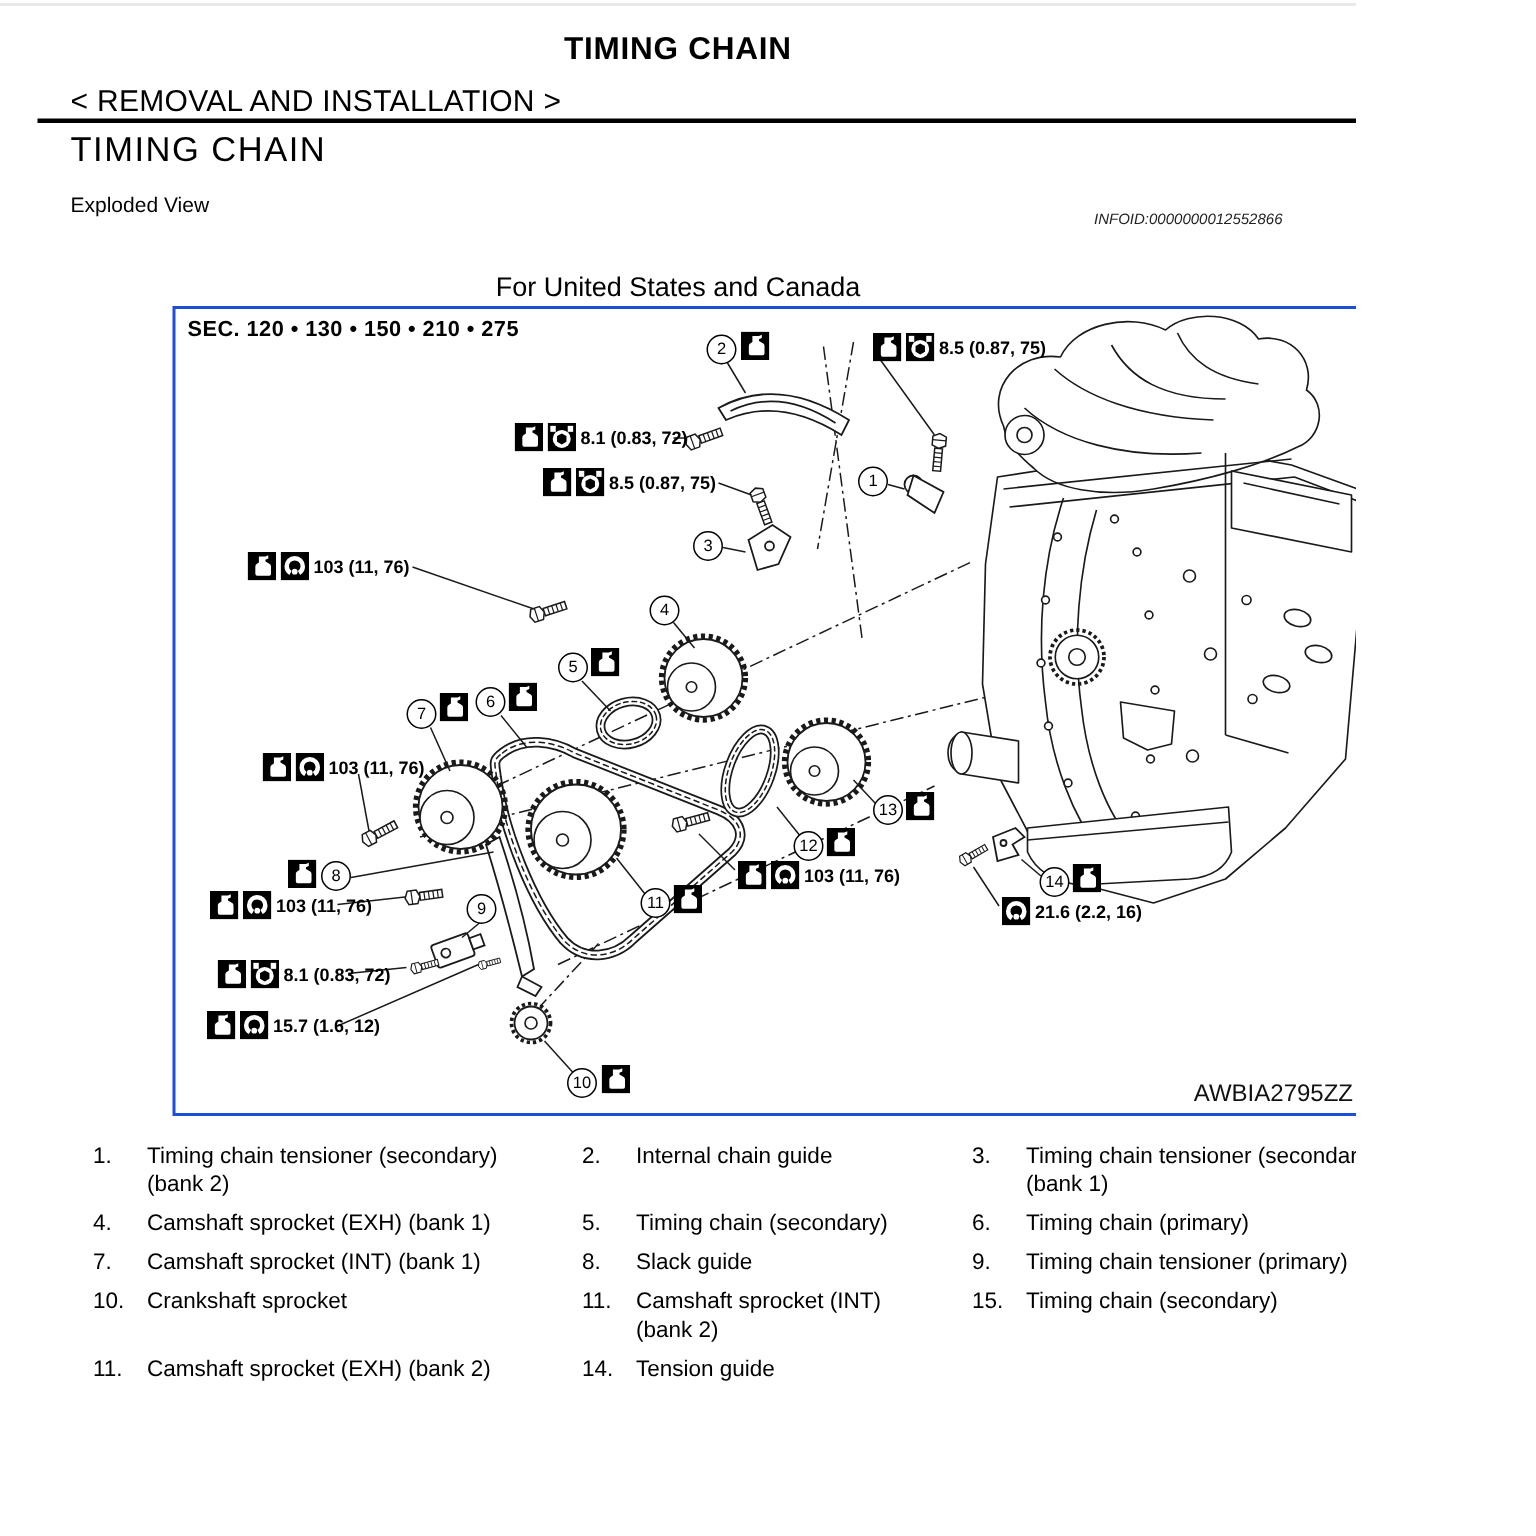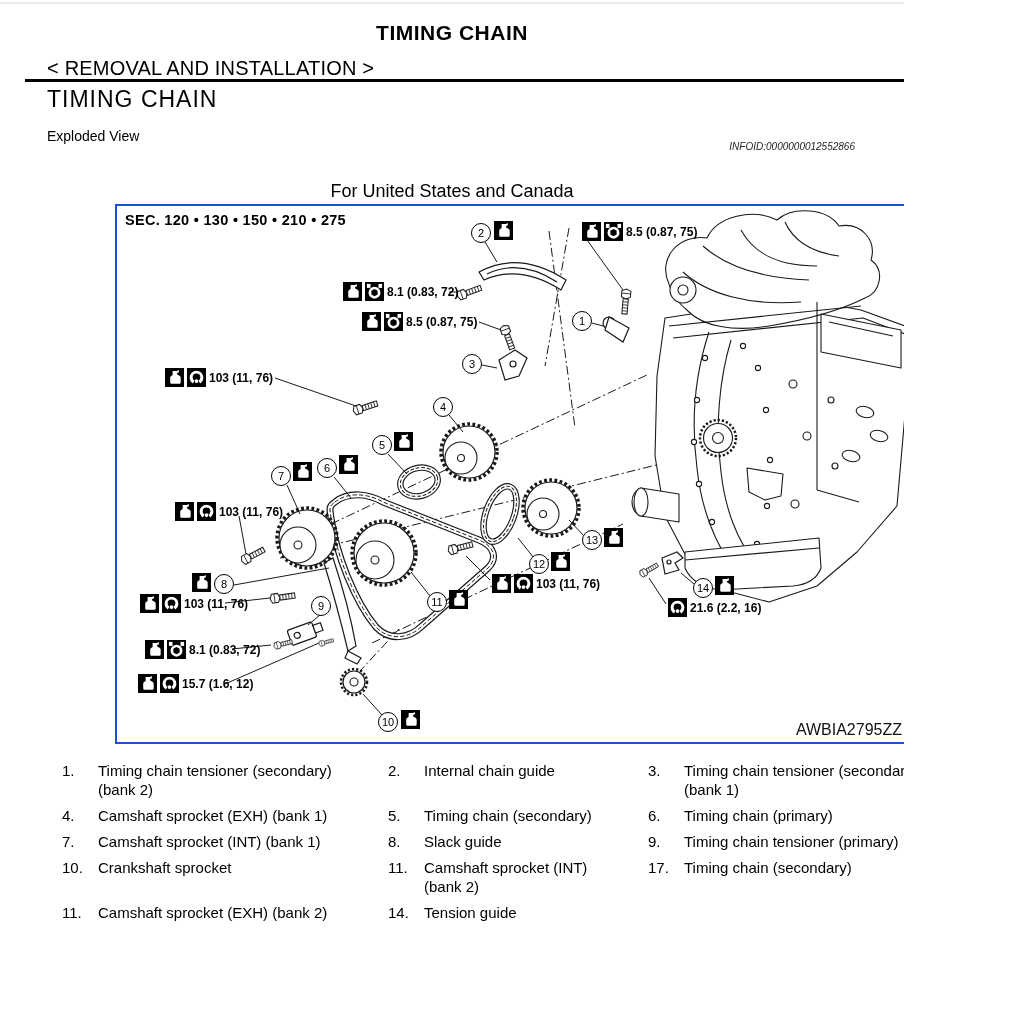--- a/index.html
+++ b/index.html
@@ -421,21 +421,21 @@
     <div class="lrow">
       <div class="li c1">
           <span class="ln">10.</span>
           <span class="lt">Crankshaft sprocket</span>
         </div>
       <div class="li c2">
           <span class="ln">11.</span>
           <span class="lt">Camshaft sprocket (INT) (bank 2)</span>
         </div>
       <div class="li c3">
-          <span class="ln">17.</span>
+          <span class="ln">15.</span>
           <span class="lt">Timing chain (secondary)</span>
         </div>
     </div>
     <div class="lrow">
       <div class="li c1">
           <span class="ln">11.</span>
           <span class="lt">Camshaft sprocket (EXH) (bank 2)</span>
         </div>
       <div class="li c2">
           <span class="ln">14.</span>

